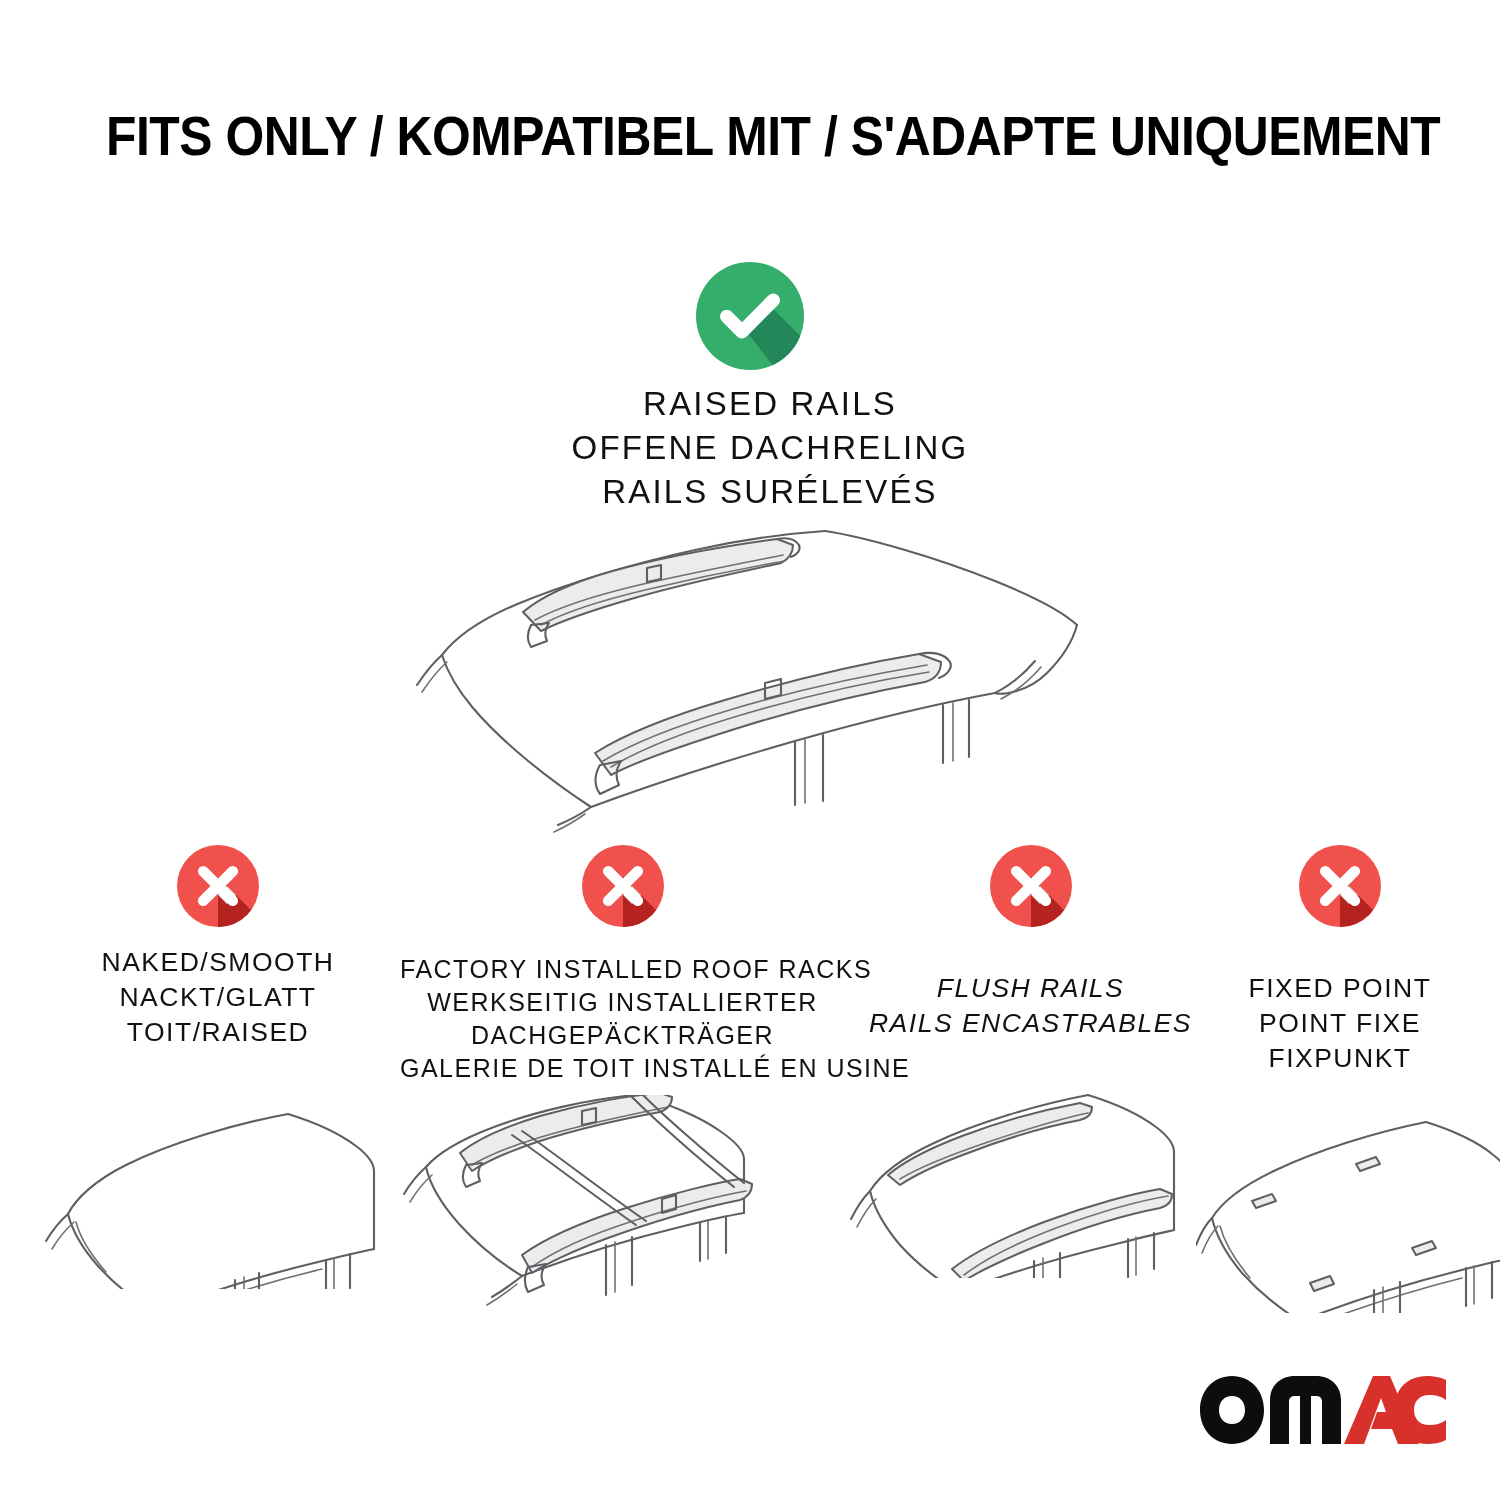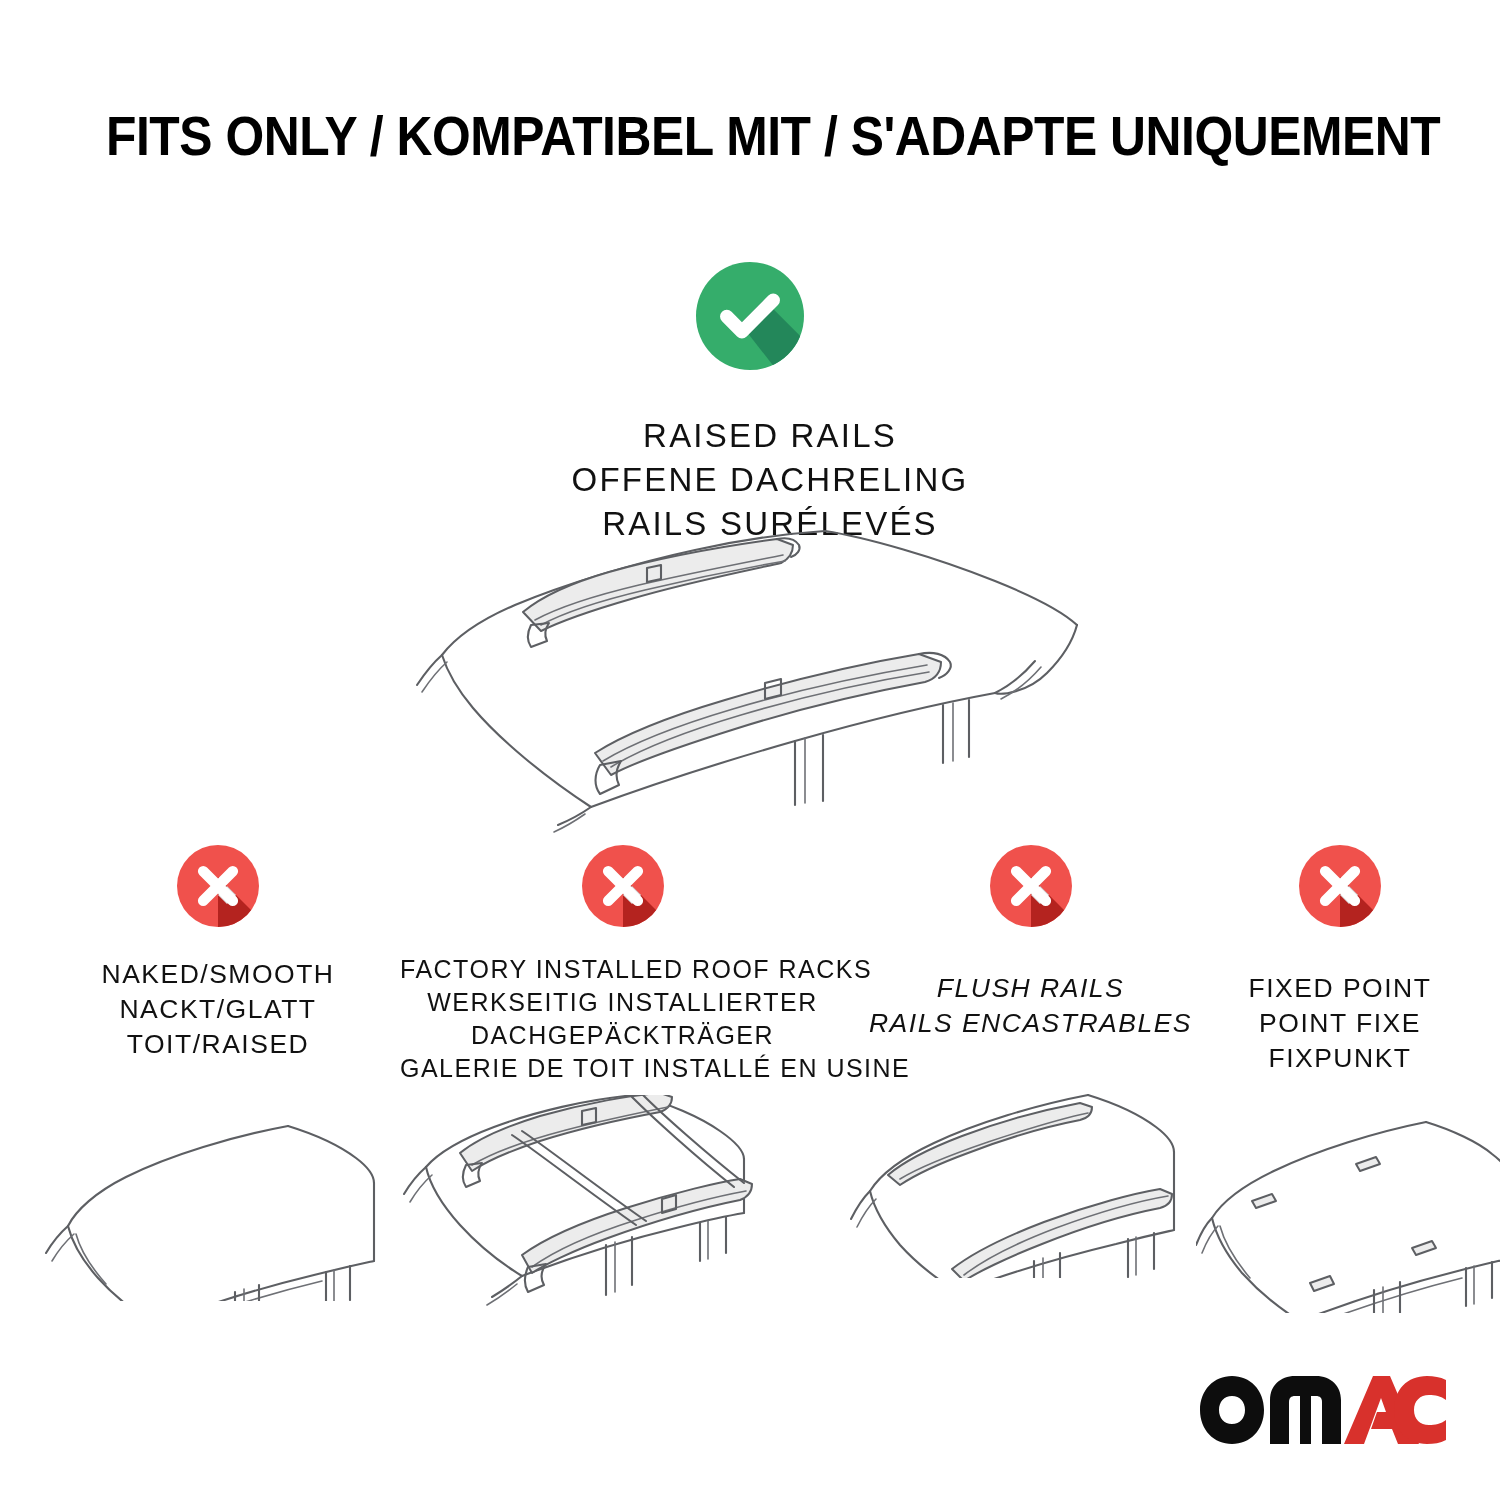--- a/index.html
+++ b/index.html
@@ -51,21 +51,21 @@
 
   
   #approved-block {
     position: absolute;
     top: 262px;
     left: 0;
     width: 1500px;
     text-align: center;
   }
   #approved-label {
-    margin-top: 40px;
+    margin-top: 8px;
     font-size: 33px;
     letter-spacing: 2.2px;
     line-height: 1.33;
     padding-left: 40px;
   }
 
   
   .icon-wrap {
     display: inline-block;
     line-height: 0;
@@ -98,21 +98,21 @@
   .col-icon { height: 86px; }
   .col-label { font-size: 26.5px; letter-spacing: 1.5px; line-height: 1.32; }
   .col-art { margin-top: 6px; }
 
   
   #col-naked   { left: 38px;   width: 360px; }
   #col-factory { left: 400px;  width: 445px; }
   #col-flush   { left: 848px;  width: 365px; font-style: italic; }
   #col-fixed   { left: 1196px; width: 288px; }
 
-  #col-naked   .col-label { margin-top: 26px; }
+  #col-naked   .col-label { margin-top: 14px; }
   #col-factory .col-label { margin-top: 22px; font-size: 25px; }
   #col-flush   .col-label { margin-top: 40px; }
   #col-fixed   .col-label { margin-top: 40px; }
 
   #col-naked   .col-art { margin-top: 24px; }
   #col-factory .col-art { margin-top: 10px; }
   #col-flush   .col-art { margin-top: 22px; }
   #col-fixed   .col-art { margin-top: 22px; }
 
   

